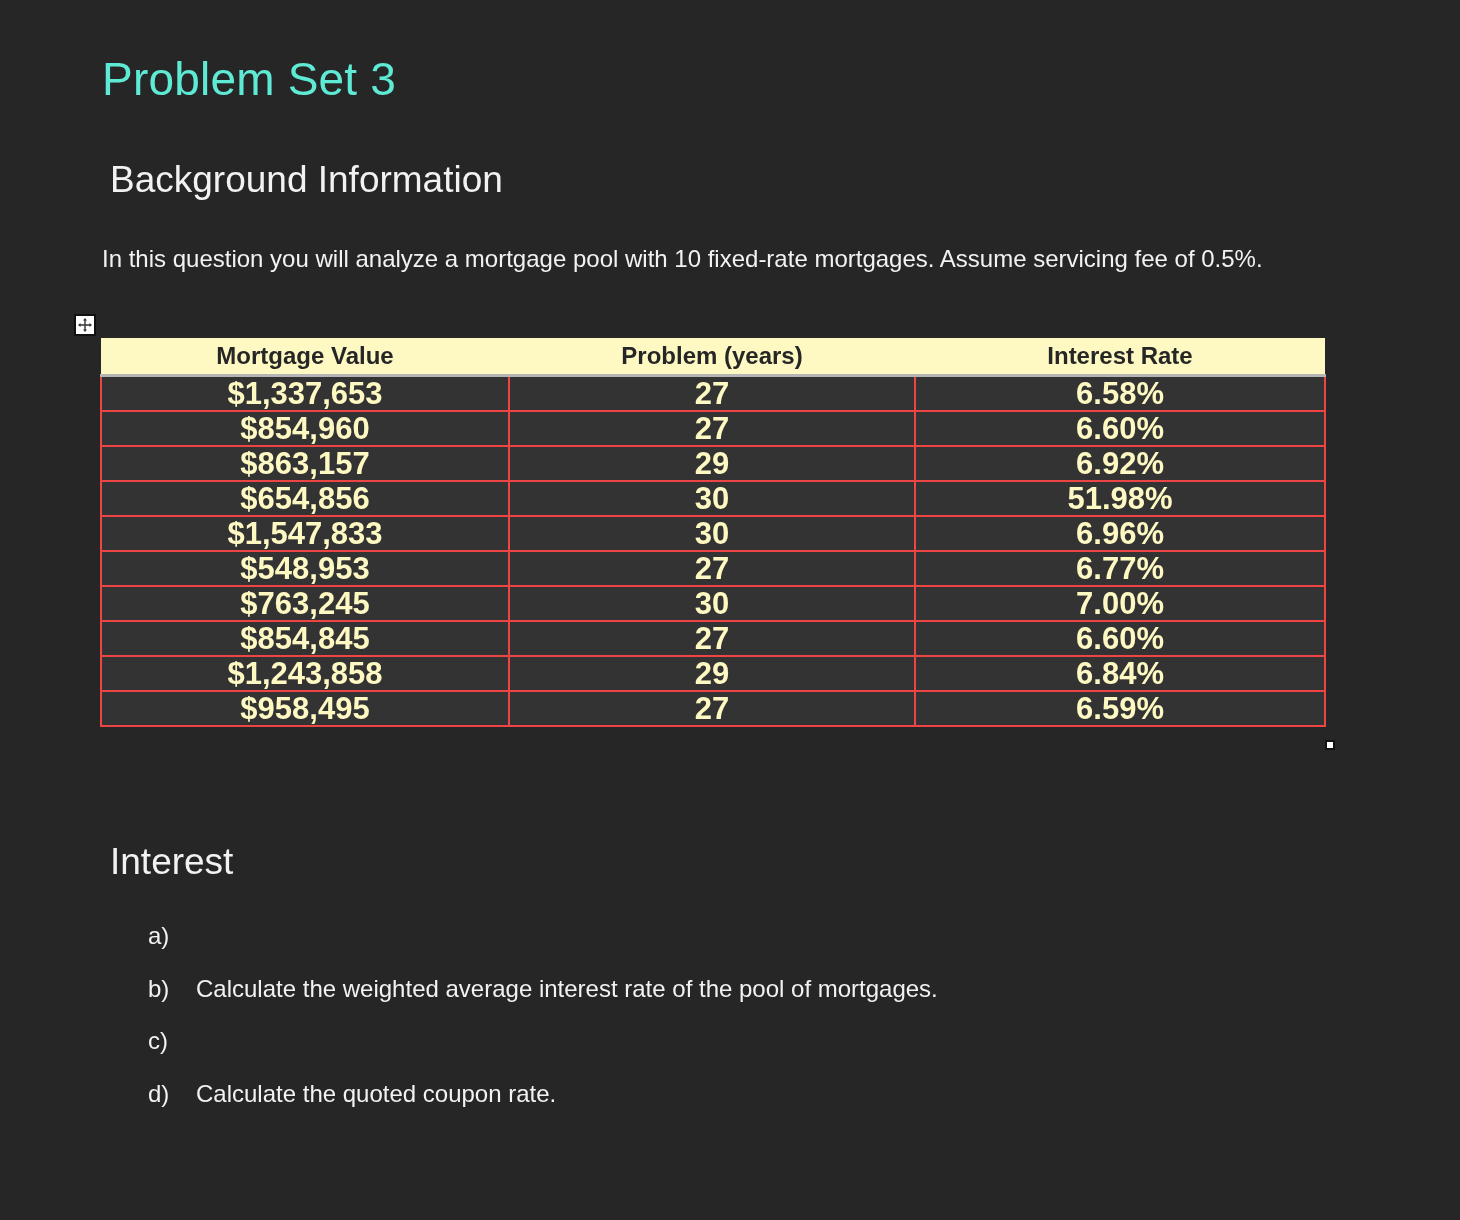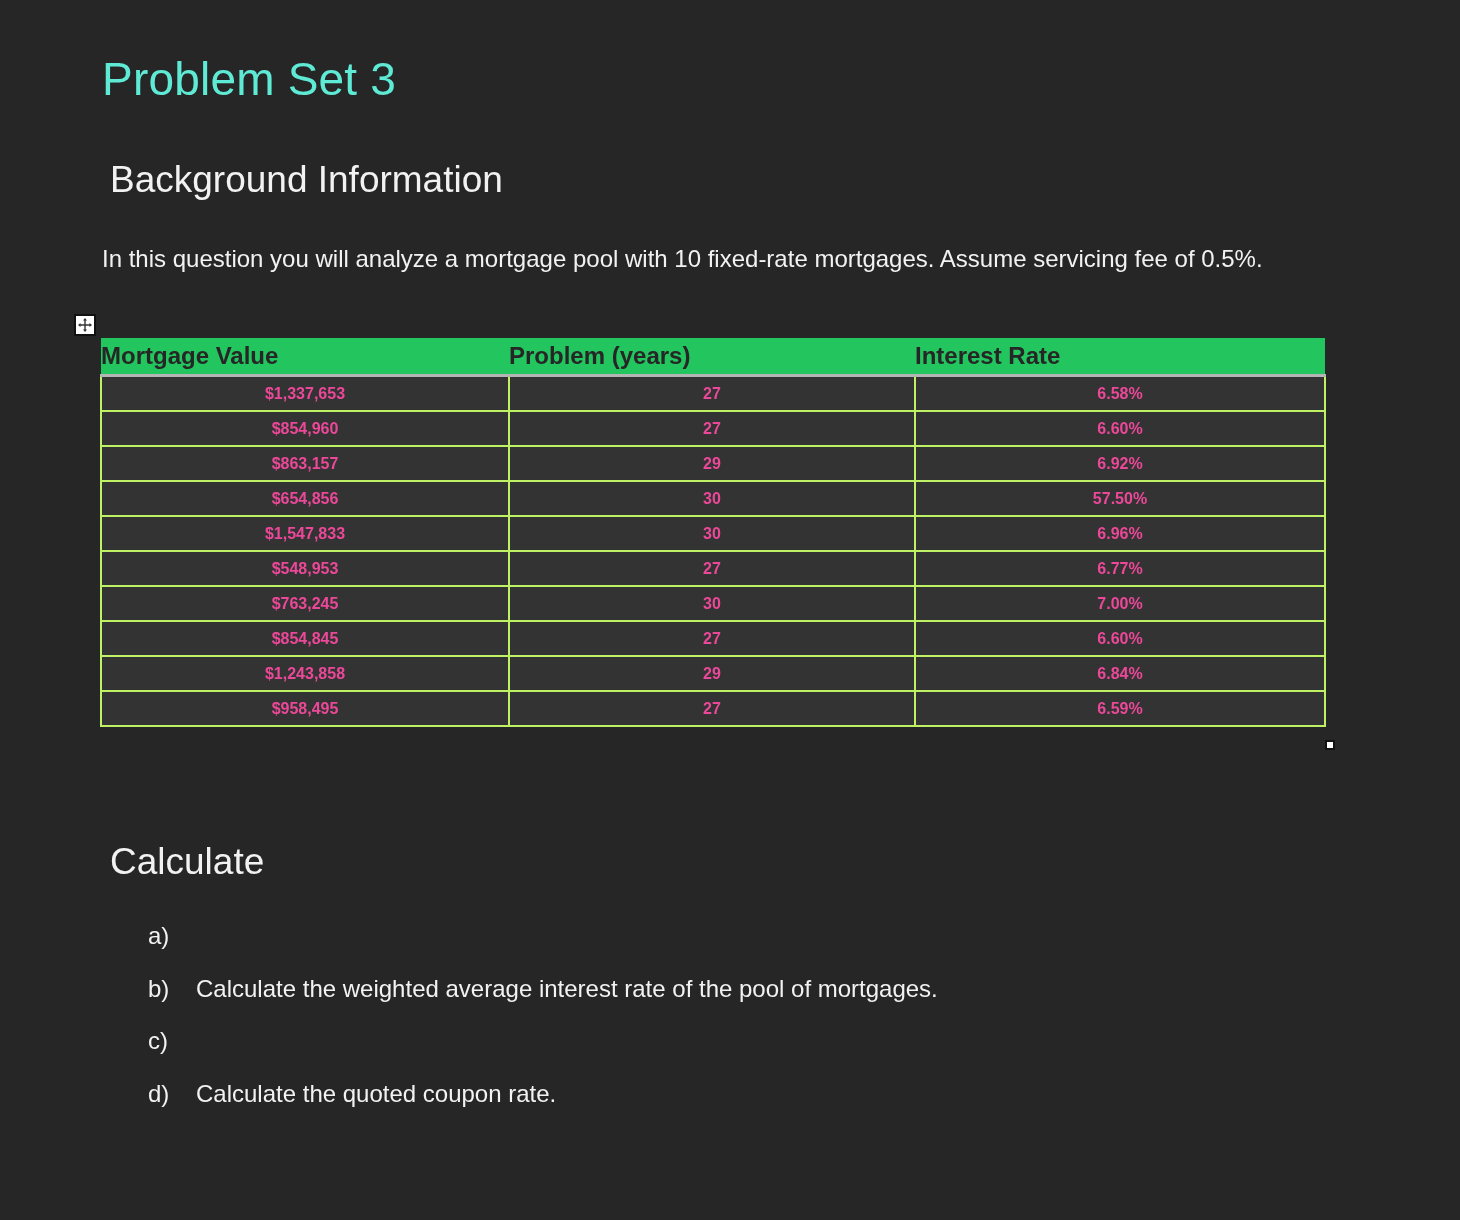--- a/index.html
+++ b/index.html
@@ -78,40 +78,40 @@
       left: 100px;
       top: 338px;
       width: 1224px;
       border-collapse: collapse;
       table-layout: fixed;
     }
     table.data col.c1 { width: 408px; }
     table.data col.c2 { width: 406px; }
     table.data col.c3 { width: 410px; }
     table.data thead th {
-      background: #22c55e;
+      background: #fef9c3;
       color: #262626;
       font-size: 24px;
       font-weight: 700;
       height: 36px;
       padding: 0;
       border: none;
       border-bottom: 3px solid #b5b5b5;
-      text-align: left;
+      text-align: center;
       vertical-align: middle;
       line-height: 36px;
     }
     table.data tbody td {
       background: #333333;
-      color: #ec4899;
-      font-size: 16px;
+      color: #fef9c3;
+      font-size: 31px;
       font-weight: 700;
       height: 33px;
       padding: 0;
-      border: 2px solid #bef264;
+      border: 2px solid #ef4444;
       text-align: center;
       vertical-align: middle;
       line-height: 33px;
       font-family: "Liberation Sans", "DejaVu Sans", sans-serif;
     }
     .questions {
       position: absolute;
       left: 148px;
       top: 910px;
       margin: 0;
@@ -169,21 +169,21 @@
       <td>6.60%</td>
     </tr>
     <tr>
       <td>$863,157</td>
       <td>29</td>
       <td>6.92%</td>
     </tr>
     <tr>
       <td>$654,856</td>
       <td>30</td>
-      <td>57.50%</td>
+      <td>51.98%</td>
     </tr>
     <tr>
       <td>$1,547,833</td>
       <td>30</td>
       <td>6.96%</td>
     </tr>
     <tr>
       <td>$548,953</td>
       <td>27</td>
       <td>6.77%</td>
@@ -206,21 +206,21 @@
     <tr>
       <td>$958,495</td>
       <td>27</td>
       <td>6.59%</td>
     </tr>
   </tbody>
 </table>
 
 <div class="resize-handle"></div>
 
-<h2 class="h2 q">Calculate</h2>
+<h2 class="h2 q">Interest</h2>
 
 <ol class="questions">
   <li>
     <span class="marker">a)</span>
   </li>
   <li>
     <span class="marker">b)</span>
     <span>Calculate the weighted average interest rate of the pool of mortgages.</span>
   </li>
   <li>

